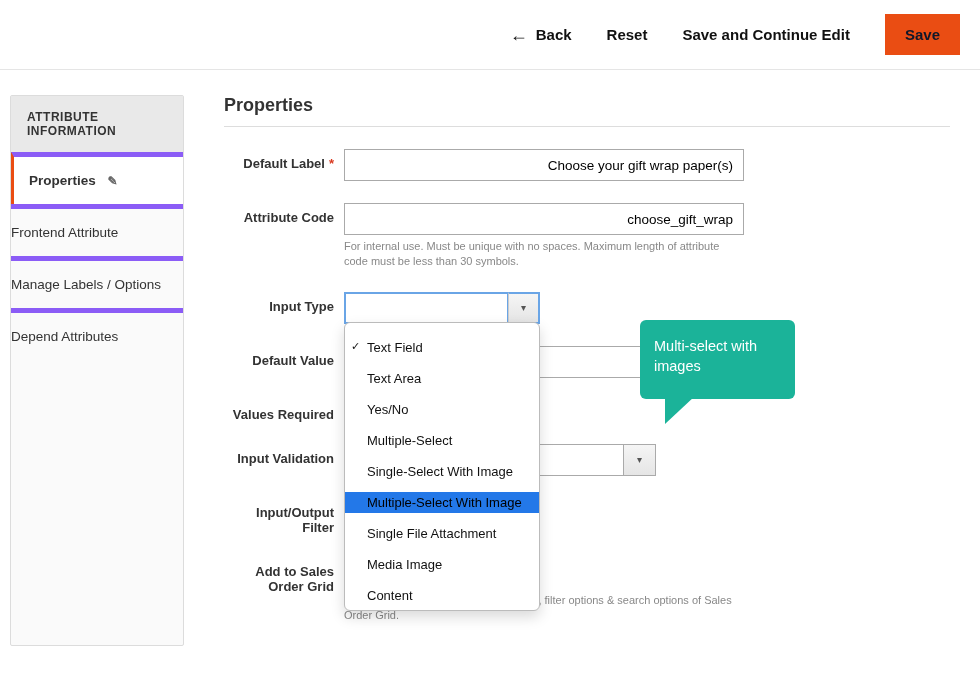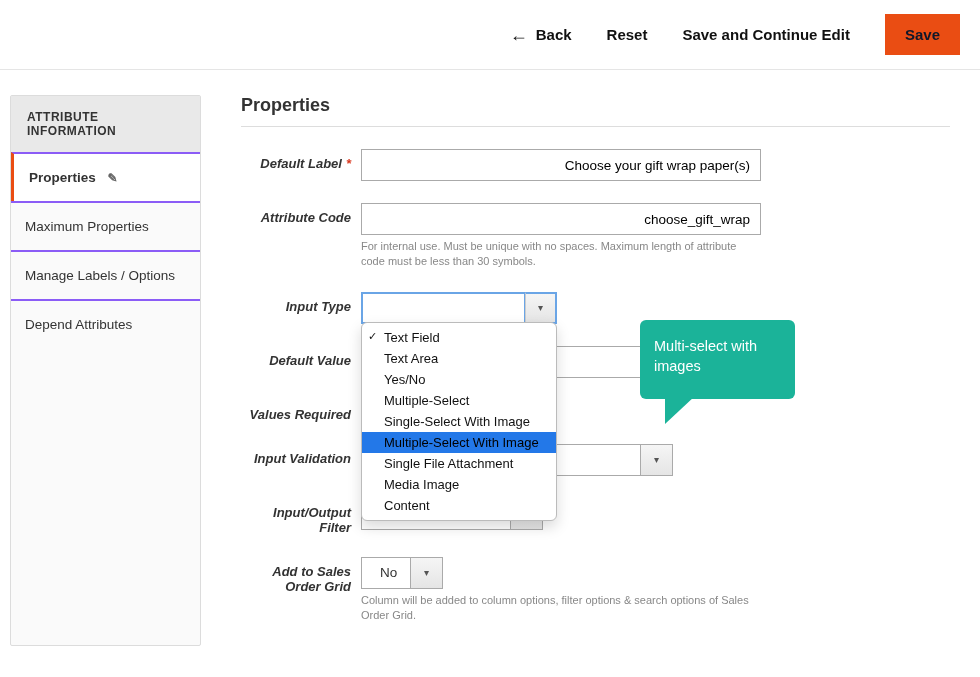--- a/index.html
+++ b/index.html
@@ -5,45 +5,45 @@
 * { box-sizing: border-box; margin: 0; padding: 0; }
 body { font-family: Arial, Helvetica, sans-serif; font-size: 13px; color: #333; background: #fff; width: 980px; height: 677px; overflow: hidden; position: relative; }
 
 .top-bar { height: 70px; background: #fff; border-bottom: 1px solid #e5e5e5; display: flex; justify-content: flex-end; align-items: center; padding: 0 20px; gap: 35px; }
 .top-bar .btn-plain { background: none; border: none; font-size: 15px; font-weight: bold; color: #111; cursor: pointer; display: flex; align-items: center; gap: 8px; }
 .top-bar .btn-save { background: #ea4d13; color: #0f172a; border: none; font-size: 15px; font-weight: bold; padding: 12px 20px; cursor: pointer; }
 .arrow-left { font-size: 18px; line-height: 1; }
 
 .main { display: flex; padding: 25px 20px 0 10px; gap: 40px; }
 
-.sidebar { width: 191px; border: 1px solid #dcdcdc; border-radius: 2px; background: #fafafa; }
+.sidebar { width: 174px; border: 1px solid #dcdcdc; border-radius: 2px; background: #fafafa; }
 .sidebar-header { background: #e9e9e9; padding: 14px 16px; font-weight: bold; font-size: 12px; letter-spacing: 0.5px; color: #333; }
 .sidebar-items { list-style: none; }
-.sidebar-items li { padding: 16px 14px; border-top: 2px solid #8b5cf6; font-size: 13.5px; color: #333; cursor: pointer; position: relative; }
+.sidebar-items li { padding: 16px 0; border-top: 5px solid #8b5cf6; font-size: 13.5px; color: #333; cursor: pointer; position: relative; }
 .sidebar-items li.active { background: #fff; font-weight: bold; border-left: 3px solid #ea4d13; padding-left: 15px; }
 .edit-icon { font-size: 12px; margin-left: 8px; color: #666; }
 
 .content { flex: 1; padding-right: 10px; }
 .content h1 { font-size: 18px; font-weight: bold; padding-bottom: 10px; border-bottom: 1px solid #ddd; margin-bottom: 22px; }
 
 .form-row { display: flex; align-items: flex-start; margin-bottom: 22px; }
-.form-label { width: 120px; text-align: right; padding-right: 10px; padding-top: 7px; font-size: 13px; font-weight: bold; color: #333; font-style: italic; }
+.form-label { width: 120px; text-align: right; padding-right: 10px; padding-top: 7px; font-size: 13px; font-weight: bold; color: #333; }
 .form-label .req { color: #d9381f; margin-left: 4px; }
 .form-field { flex: 1; max-width: 400px; position: relative; }
 .form-field input[type=text] { width: 100%; height: 32px; padding: 0 10px; border: 1px solid #aaa; font-size: 13.5px; text-align: right; }
 .form-note { font-size: 11px; color: #888; margin-top: 4px; line-height: 1.4; }
 
 .select-wrap { display: flex; align-items: stretch; }
 .select-display { height: 32px; line-height: 30px; padding: 0 18px; border: 1px solid #aaa; font-size: 13.5px; background: #fff; }
 .select-arrow { width: 32px; height: 32px; border: 1px solid #aaa; background: linear-gradient(#f5f5f5,#e5e5e5); display: flex; align-items: center; justify-content: center; font-size: 10px; color: #555; border-left: none; cursor: pointer; }
 .select-wrap.open .select-display { border: 2px solid #6aa5e6; border-right-width: 1px; }
 .select-wrap.open .select-arrow { border: 2px solid #6aa5e6; border-left: 1px solid #ccc; }
 
 .dropdown-panel { position: absolute; top: 30px; left: 0; width: 196px; background: #fff; border: 1px solid #bbb; border-radius: 6px; box-shadow: 0 6px 14px rgba(0,0,0,0.15); padding: 4px 0; z-index: 20; }
-.dropdown-panel .opt { padding: 3px 10px 3px 22px; font-size: 13px; color: #111; cursor: pointer; position: relative; }
+.dropdown-panel .opt { padding: 3px 10px 3px 22px; font-size: 13px; color: #111; cursor: pointer; position: relative; margin-top: 10px; }
 .dropdown-panel .opt.checked::before { content: "✓"; position: absolute; left: 6px; font-size: 11px; }
 .dropdown-panel .opt.highlight { background: #2378e8; color: #000000; }
 
 .tooltip-bubble { position: absolute; left: 640px; top: 320px; width: 155px; background: #1bb399; color: #fff; padding: 16px 14px 22px; border-radius: 6px; font-size: 14.5px; line-height: 1.4; z-index: 30; }
 .tooltip-bubble::after { content: ""; position: absolute; bottom: -25px; left: 25px; width: 0; height: 0; border-style: solid; border-width: 28px 30px 0 0; border-color: #1bb399 transparent transparent transparent; }
 
 .w150 { width: 150px; }
 .w280 { width: 280px; }
 .w50  { width: 50px; }
 </style>
@@ -62,21 +62,21 @@
 
 <div class="main">
 
   <div class="sidebar">
     <div class="sidebar-header">ATTRIBUTE INFORMATION</div>
     <ul class="sidebar-items">
       <li class="active">
         <span>Properties</span>
         <span class="edit-icon">✎</span>
       </li>
-      <li>Maximum Properties</li>
+      <li>Frontend Attribute</li>
       <li>Manage Labels / Options</li>
       <li>Depend Attributes</li>
     </ul>
   </div>
 
   <div class="content">
     <h1>Properties</h1>
 
     <div class="form-row">
       <div class="form-label">

